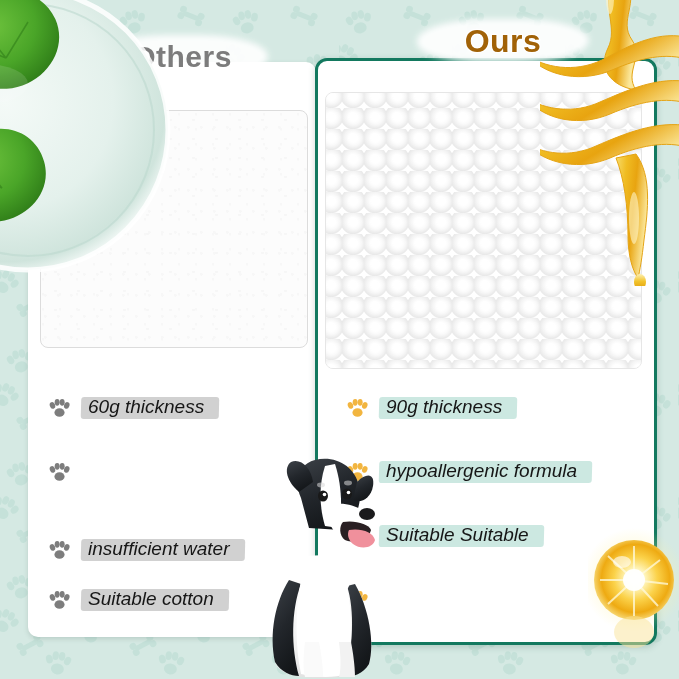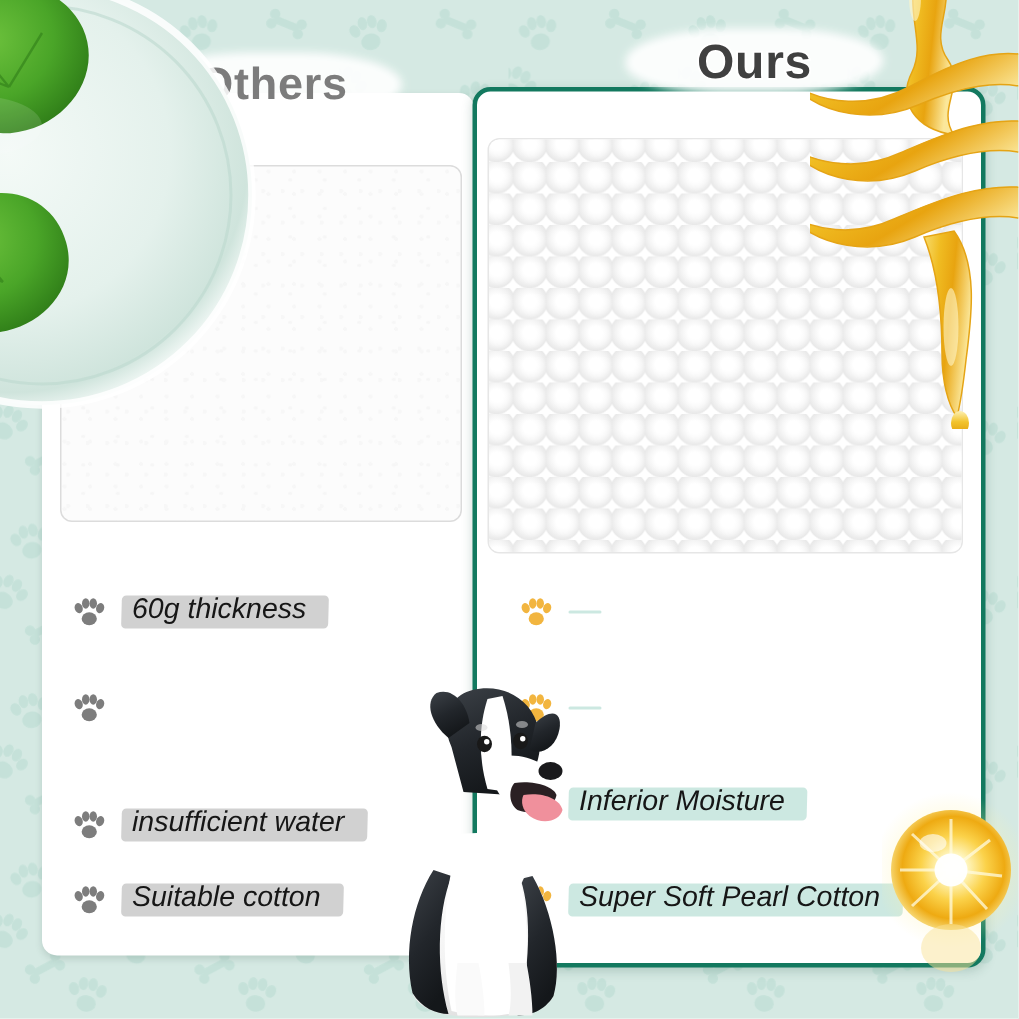--- a/index.html
+++ b/index.html
@@ -50,21 +50,21 @@
       width:172px;height:44px;background:#ffffff;border-radius:50% 48% 52% 50%/60% 58% 62% 55%;
       filter:blur(3px);opacity:.92;}
   .title .txt{position:relative;}
 
   #title-others{left:102px;top:32px;width:160px;height:50px;
       display:flex;align-items:center;justify-content:center;}
   #title-others .txt{font-size:30px;color:#7c7c7c;}
 
   #title-ours{left:428px;top:16px;width:150px;height:50px;
       display:flex;align-items:center;justify-content:center;}
-  #title-ours .txt{font-size:32px;color:#404040;
+  #title-ours .txt{font-size:32px;color:#a16207;
       -webkit-text-stroke:2.5px #ffffff;paint-order:stroke fill;}
 
   
   .feat{position:absolute;display:flex;align-items:center;gap:9px;height:34px;}
   .feat .paw{flex:0 0 auto;width:25px;height:24px;}
   .feat .label{position:relative;font-size:19px;color:#161616;
       white-space:nowrap;padding:2px 9px 3px 7px;line-height:1.05;font-style:italic;}
   .feat .hl{position:absolute;left:0;top:2px;right:-6px;bottom:1px;border-radius:3px;
       transform:skewX(-1.5deg);}
   .feat .label span{position:relative;}
@@ -195,53 +195,51 @@
 
   <div class="col-right">
     <div class="feat" style="top:390px">
       <svg class="paw" viewBox="-16 -14 32 26">
         <g fill="#f2b53f">
             <use href="#pawg"></use>
           </g>
       </svg>
       <div class="label">
         <div class="hl"></div>
+        <span>90g thickness</span>
       </div>
     </div>
     <div class="feat" style="top:454px">
       <svg class="paw" viewBox="-16 -14 32 26">
         <g fill="#f2b53f">
             <use href="#pawg"></use>
           </g>
       </svg>
       <div class="label">
         <div class="hl"></div>
+        <span>hypoallergenic formula</span>
       </div>
     </div>
     <div class="feat" style="top:518px">
       <svg class="paw" viewBox="-16 -14 32 26">
         <g fill="#f2b53f">
             <use href="#pawg"></use>
           </g>
       </svg>
       <div class="label">
         <div class="hl"></div>
-        <span>Inferior Moisture</span>
+        <span>Suitable Suitable</span>
       </div>
     </div>
     <div class="feat" style="top:582px">
       <svg class="paw" viewBox="-16 -14 32 26">
         <g fill="#f2b53f">
             <use href="#pawg"></use>
           </g>
       </svg>
-      <div class="label">
-        <div class="hl"></div>
-        <span>Super Soft Pearl Cotton</span>
-      </div>
     </div>
   </div>
 
   <div class="deco" id="deco-leaves">
     <svg viewBox="0 0 270 330" xmlns="http://www.w3.org/2000/svg">
       <defs>
         <radialGradient id="dish" cx="42%" cy="40%" r="62%">
           <stop offset="0%" stop-color="#f4faf7"></stop>
           <stop offset="62%" stop-color="#e4f1ec"></stop>
           <stop offset="92%" stop-color="#cfe4dc"></stop>

